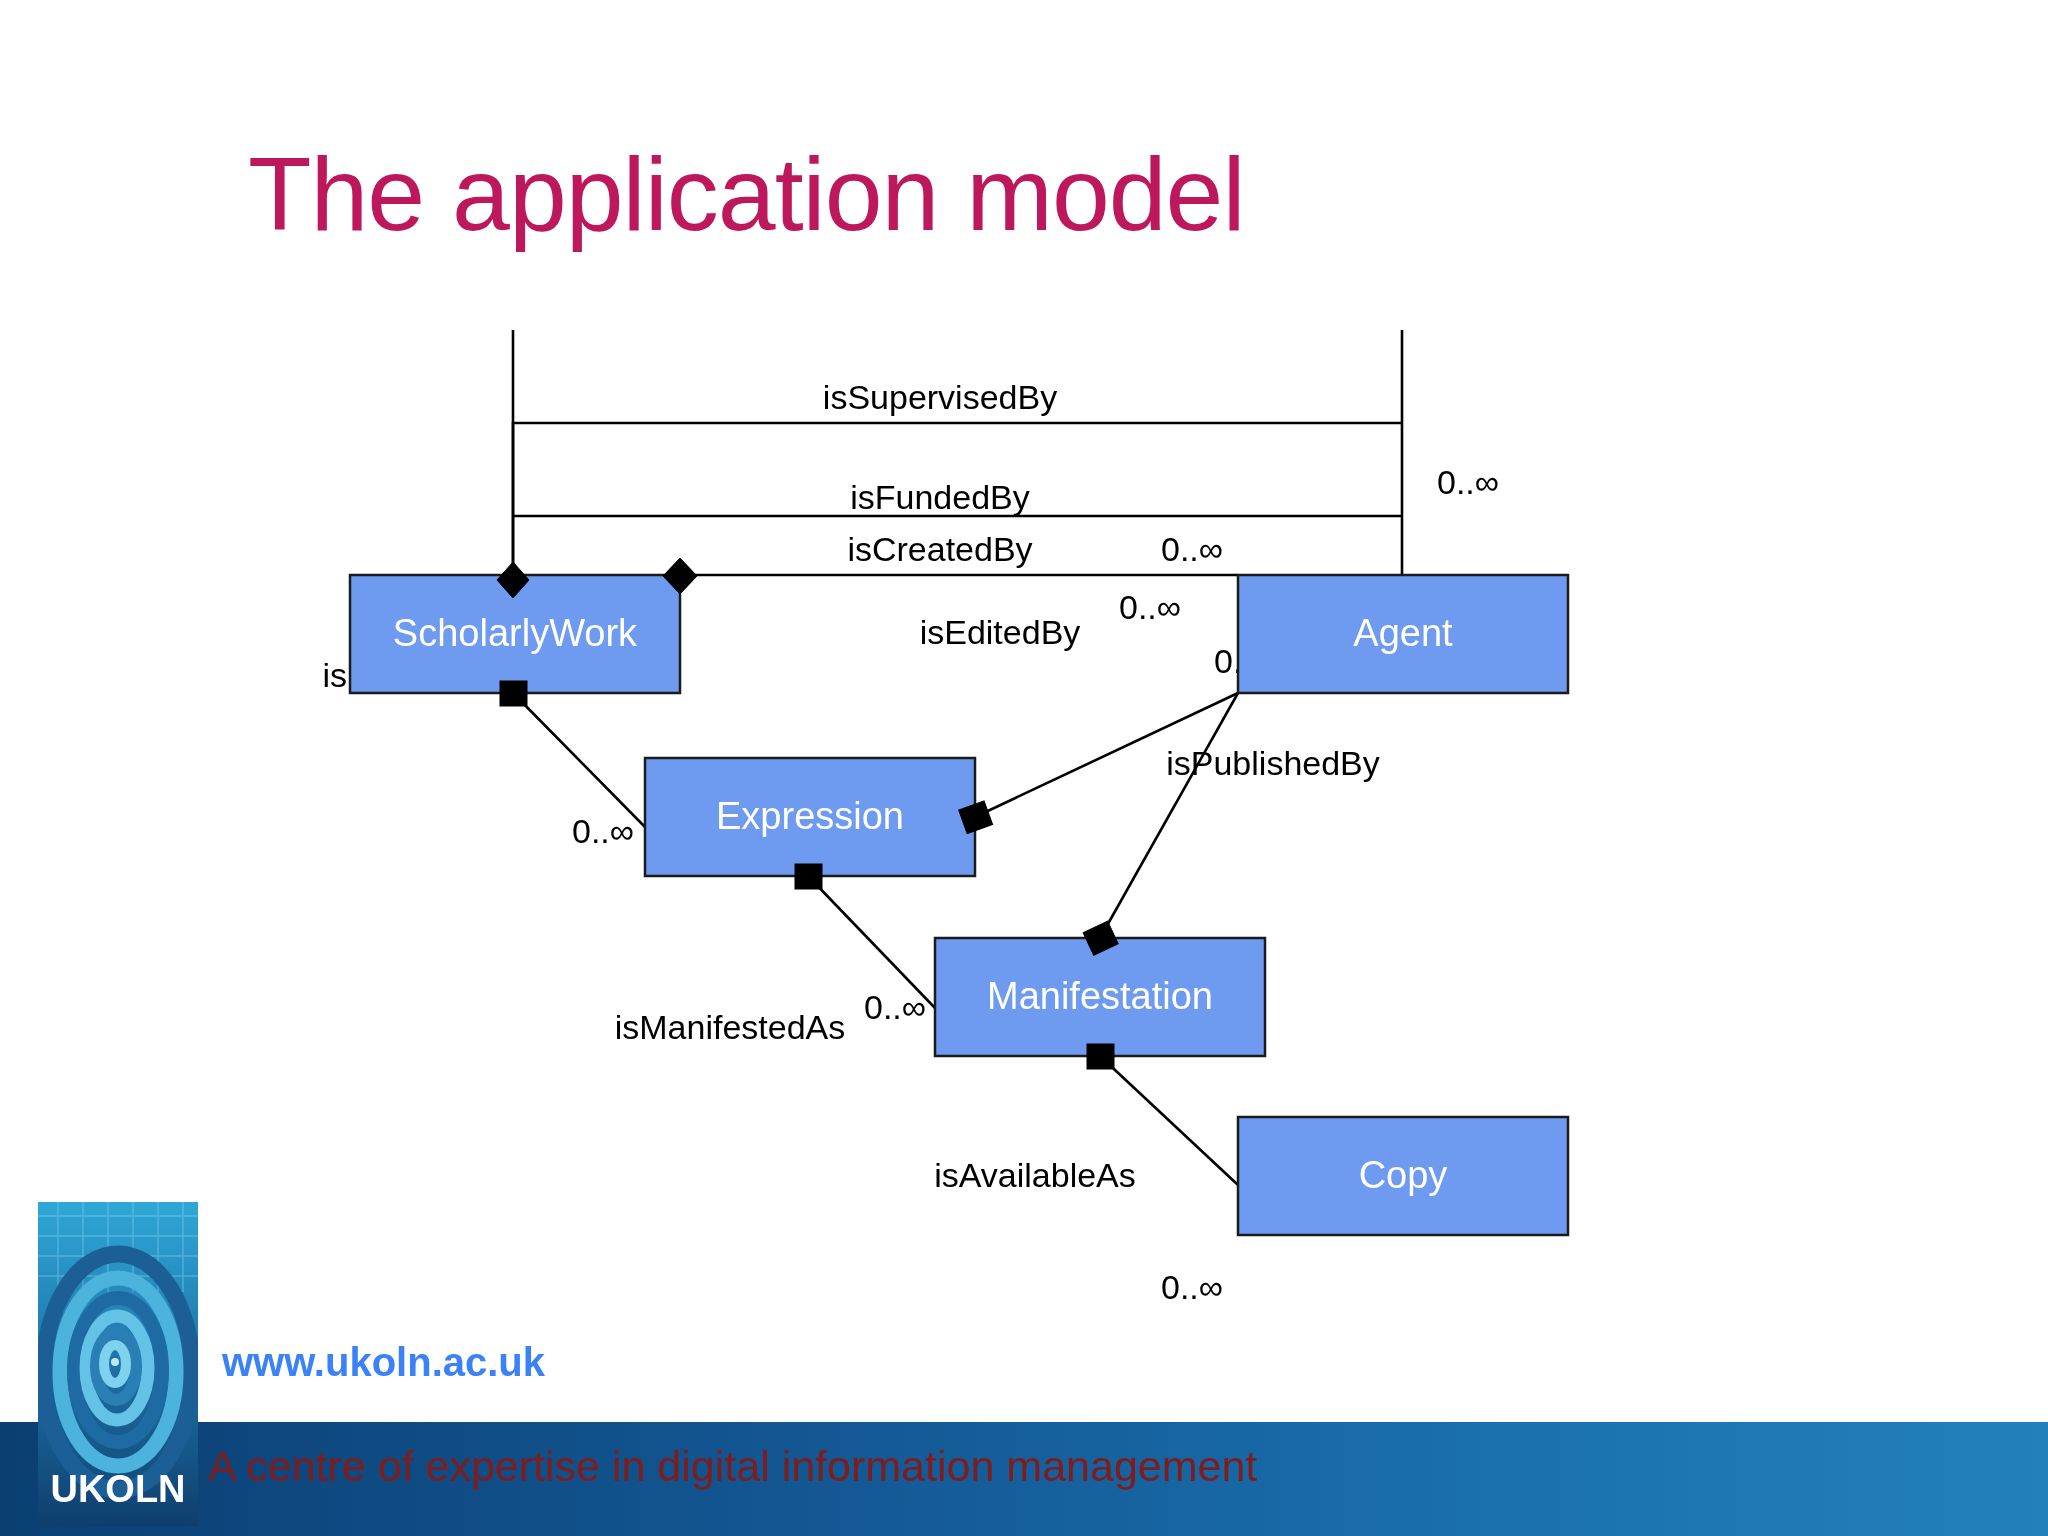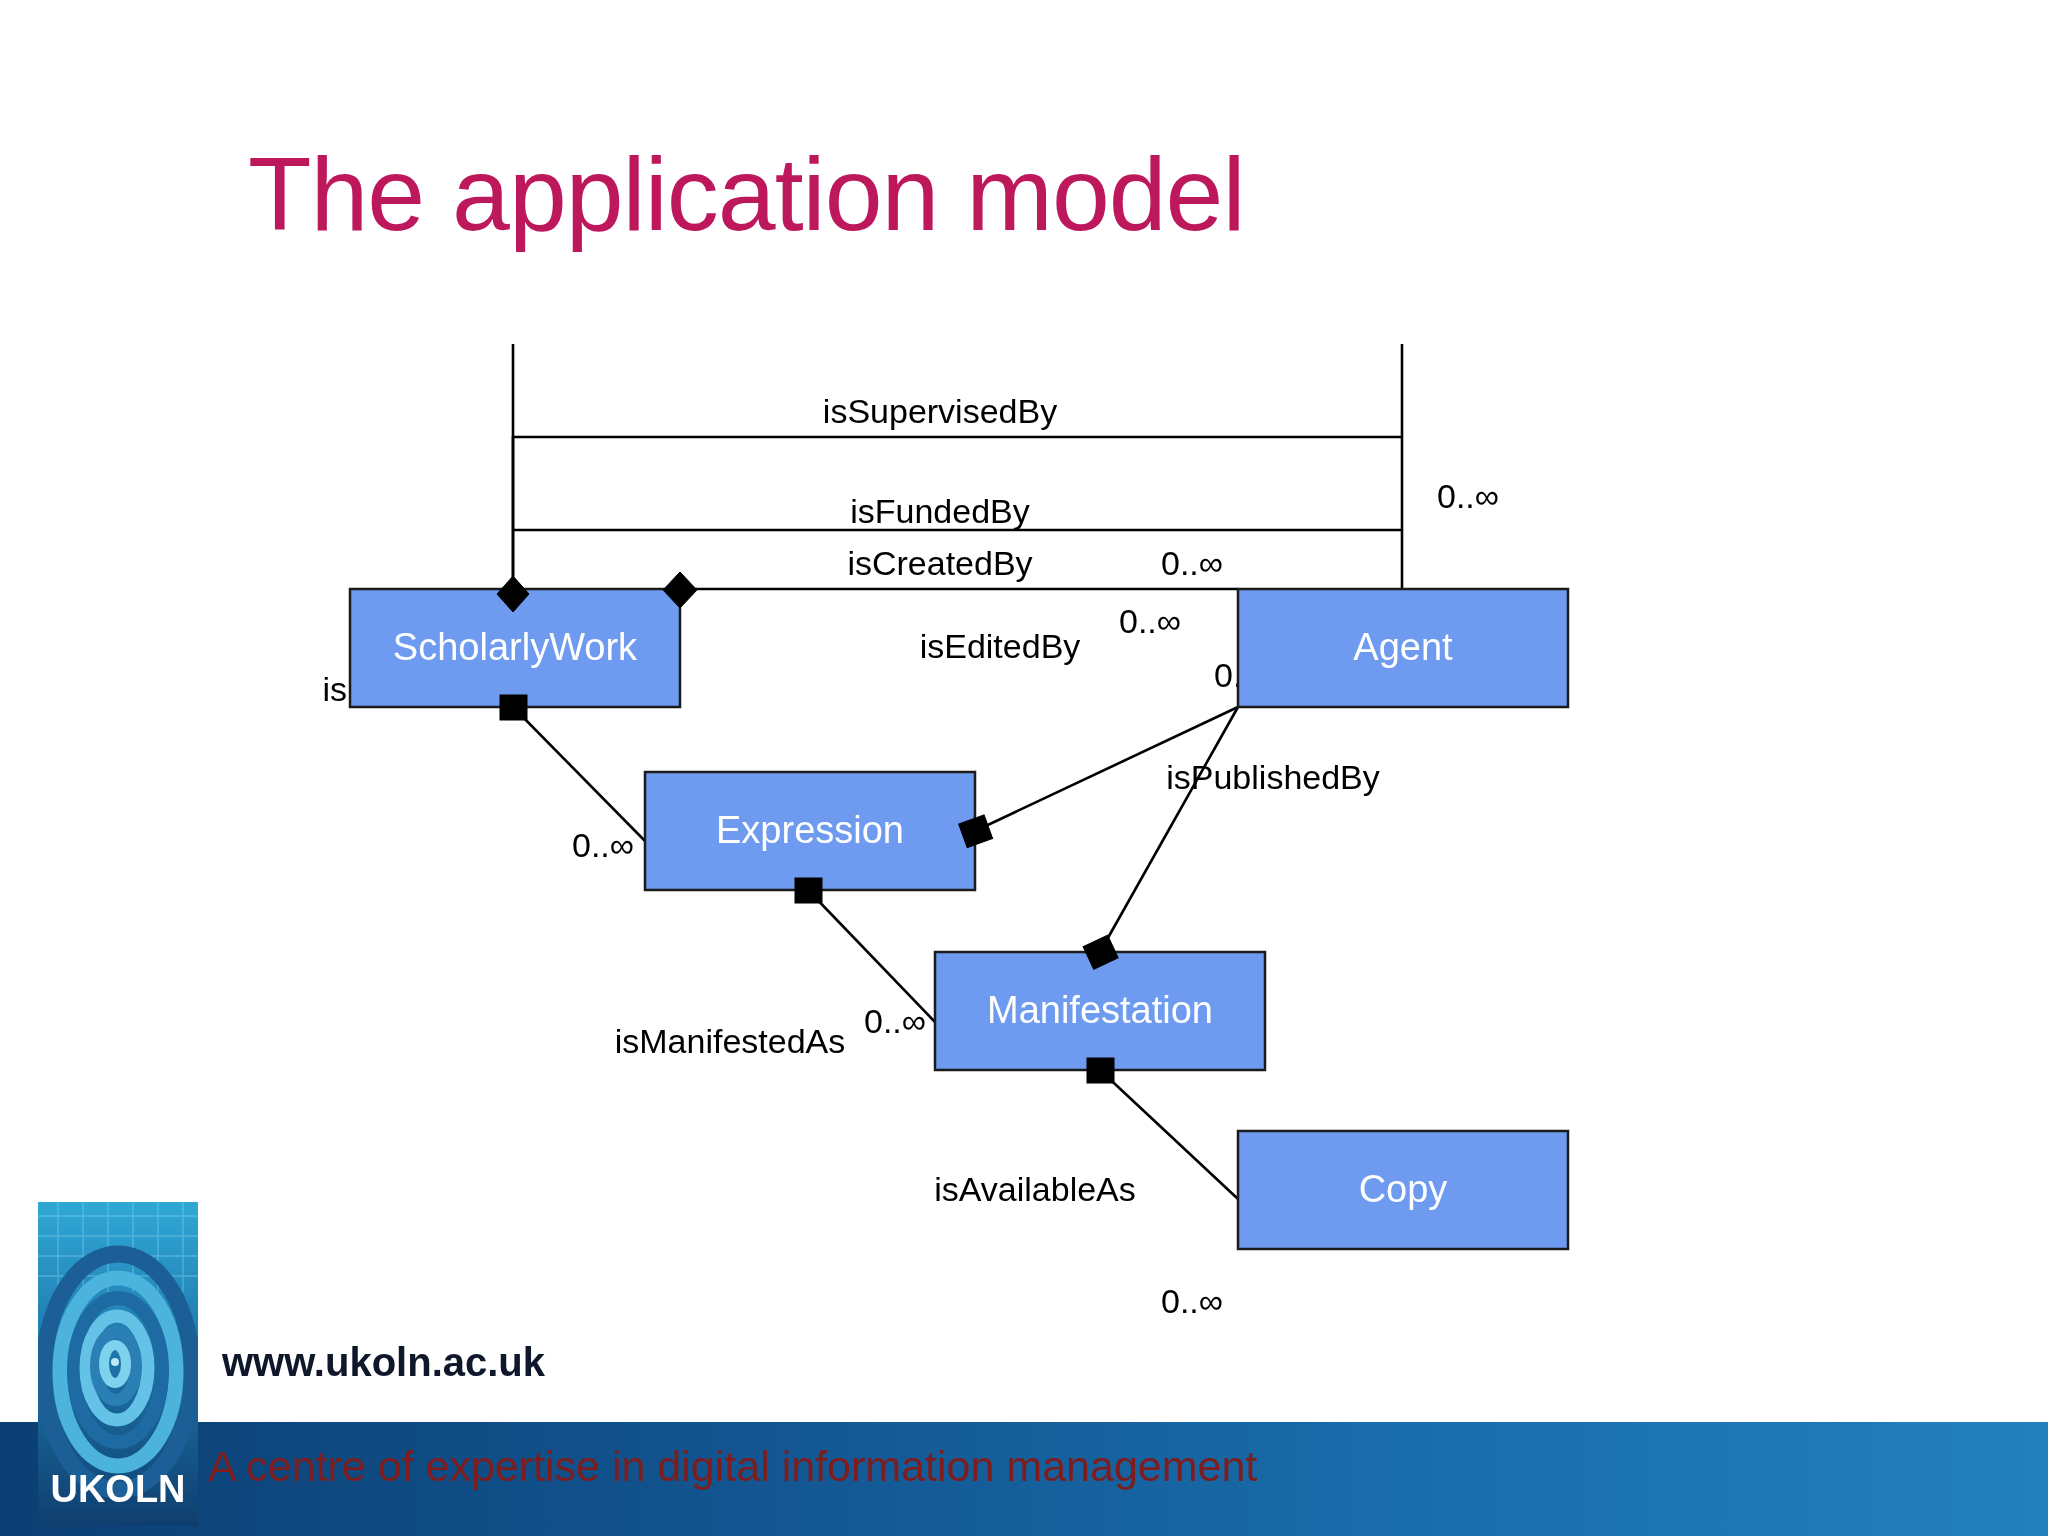--- a/index.html
+++ b/index.html
@@ -25,21 +25,21 @@
     color: #be185d;
     font-weight: 400;
     letter-spacing: -1px;
     white-space: nowrap;
   }
 
   
   #diagram {
     position: absolute;
     left: 0;
-    top: 344px;
+    top: 330px;
     width: 1916px;
     height: 1050px;
   }
   #diagram svg { display: block; }
 
   .uml-box-rect {
     fill: #6e9bef;
     stroke: #1b1b1b;
     stroke-width: 2.5;
   }
@@ -96,21 +96,21 @@
     font-size: 43px;
     color: #7f1d1d;
     white-space: nowrap;
   }
   #footer-url {
     position: absolute;
     left: 222px;
     top: 1340px;
     font-size: 40px;
     font-weight: bold;
-    color: #0f172a;
+    color: #3b82f6;
     white-space: nowrap;
   }
 
   
   #logo {
     position: absolute;
     left: 38px;
     top: 1202px;
     width: 160px;
     height: 324px;

